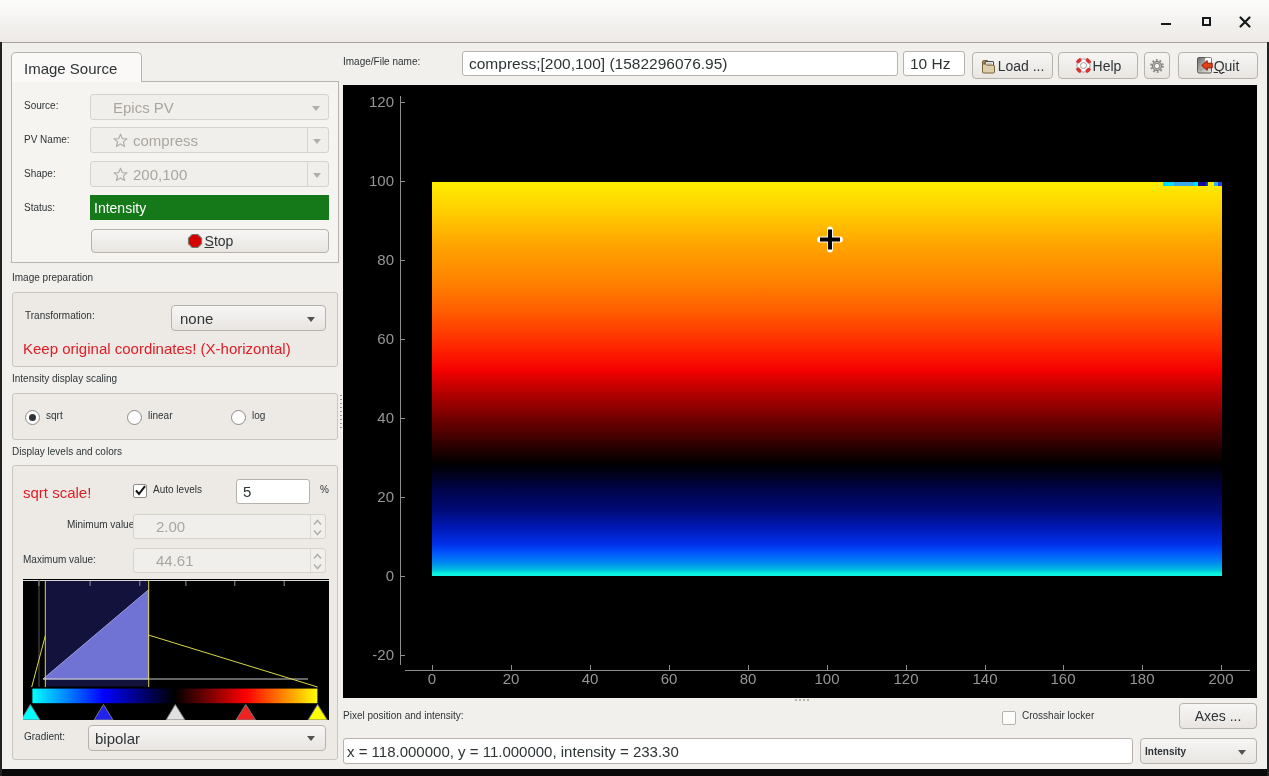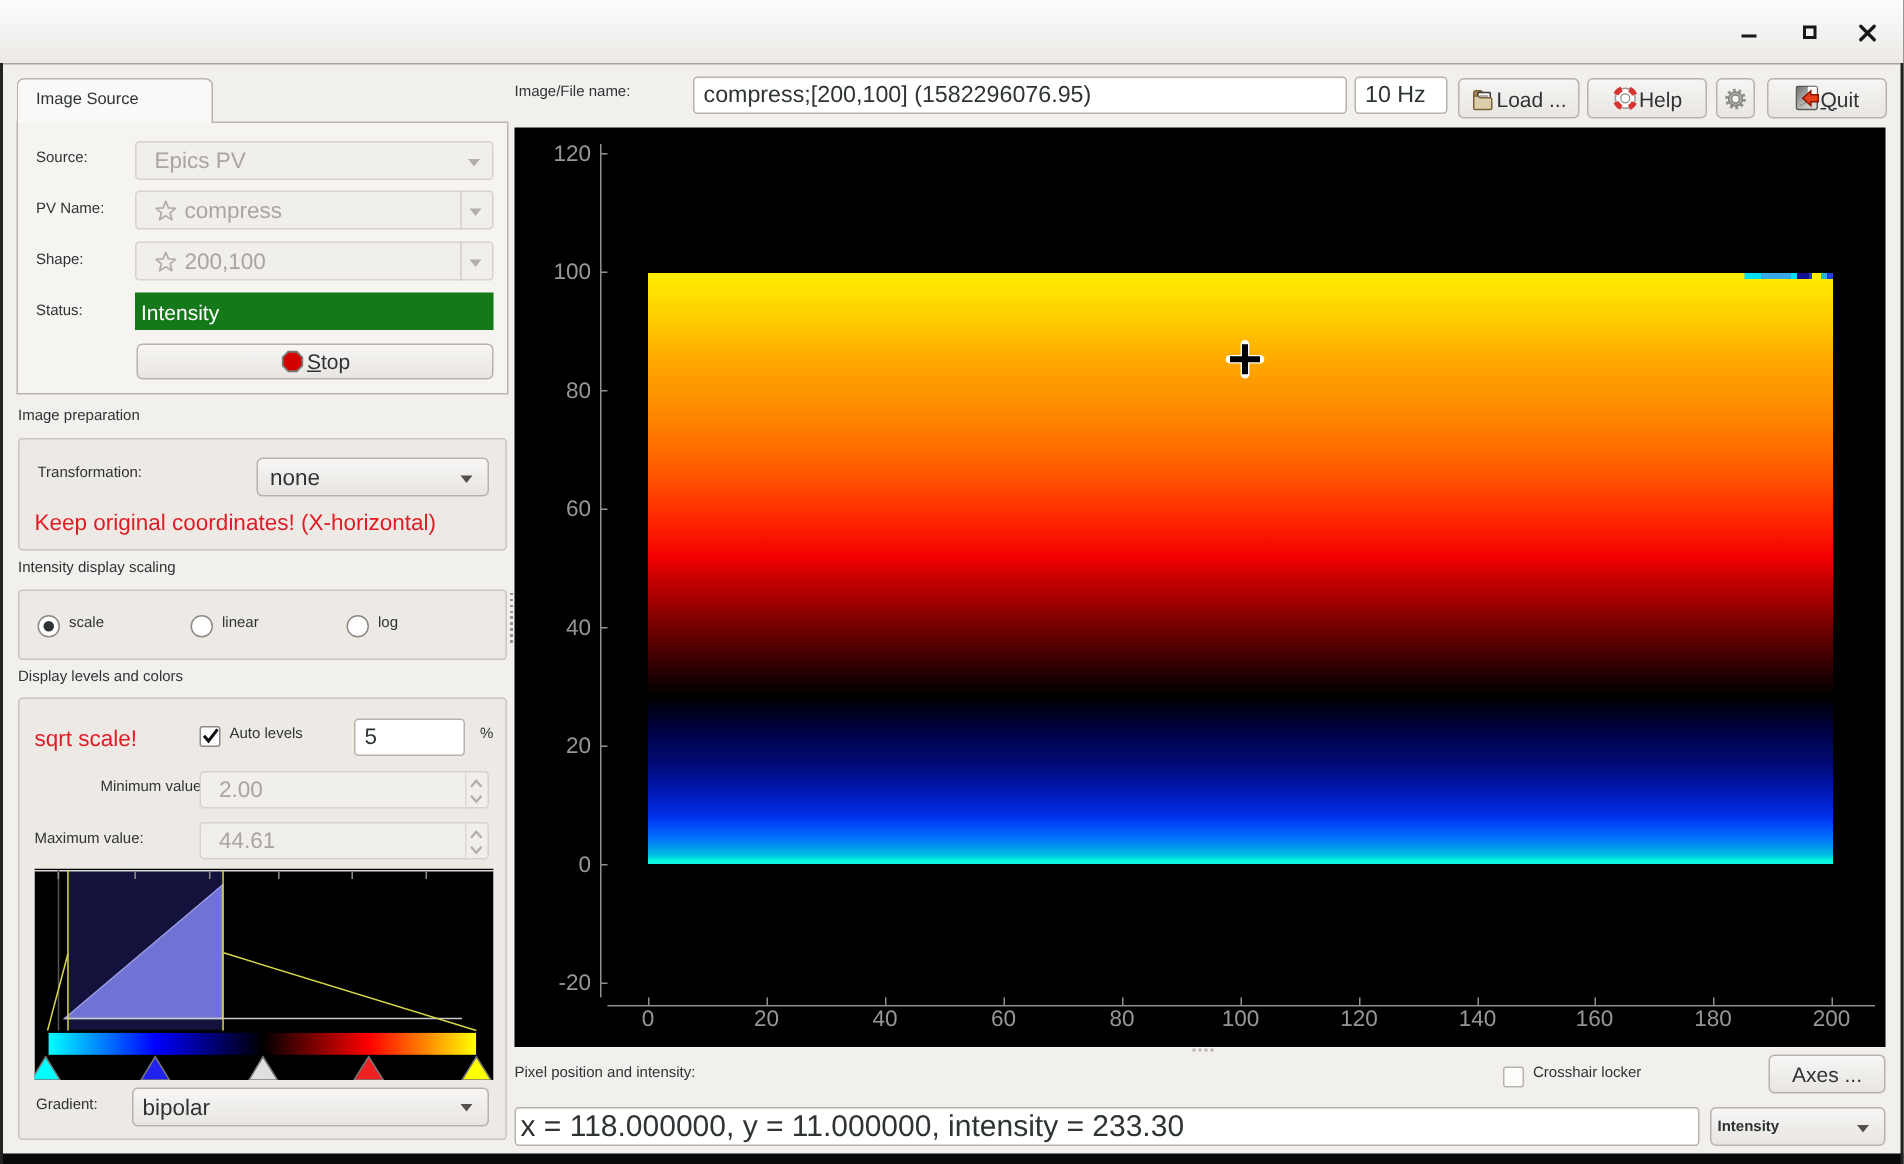--- a/index.html
+++ b/index.html
@@ -3,21 +3,21 @@
 <meta charset="utf-8">
 <style>
   html,body{margin:0;padding:0;}
   body{width:1269px;height:776px;background:#f2f0ed;font-family:"Liberation Sans",sans-serif;position:relative;overflow:hidden;color:#2e3436;}
   .abs{position:absolute;}
   .lbl{position:absolute;font-size:10px;color:#2e3436;white-space:nowrap;}
   .titlebar{position:absolute;left:0;top:0;width:1269px;height:42px;background:linear-gradient(#fcfcfb,#ece9e6);border-bottom:1px solid #a8a39d;}
   .title{position:absolute;left:0;right:0;top:13px;text-align:center;font-size:14px;font-weight:bold;color:#2e3436;}
   .btn{position:absolute;background:linear-gradient(#f7f6f5,#e8e5e1);border:1px solid #b7b2ab;border-radius:4px;font-size:14px;color:#2e3436;display:flex;align-items:center;justify-content:center;box-sizing:border-box;white-space:nowrap;}
   .field{position:absolute;background:#ffffff;border:1px solid #b7b2ab;border-radius:3px;font-size:14px;color:#2e3436;box-sizing:border-box;padding-left:6px;display:flex;align-items:center;white-space:nowrap;}
-  .dfield{position:absolute;background:#f1efec;border:1px solid #d6d2cc;border-radius:3px;font-size:15px;color:#aaa69f;box-sizing:border-box;padding-left:12px;display:flex;align-items:center;white-space:nowrap;}
+  .dfield{position:absolute;background:#f1efec;border:1px solid #d6d2cc;border-radius:3px;font-size:15px;color:#aaa69f;box-sizing:border-box;padding-left:22px;display:flex;align-items:center;white-space:nowrap;}
   .group{position:absolute;border:1px solid #c9c5bf;border-radius:3px;box-sizing:border-box;background:#edeae6;}
   .red{color:#e01b24;}
   .combo-arrow{width:0;height:0;border-left:4px solid transparent;border-right:4px solid transparent;border-top:5px solid #55524e;position:absolute;}
   .combo-arrow.dis{border-top-color:#b3afa8;}
 </style>
 </head>
 <body>
 
 <div class="titlebar">
 
@@ -74,21 +74,21 @@
     <path d="M8.2 0.8 h6 v8 l-6 1.2 z" fill="#ffffff"></path>
     <path d="M3 13.5 l4.5-2.5" stroke="#8a8a88" stroke-width="0.8" fill="none"></path>
     <path d="M4.8 8.5 L10.2 3.6 v2.6 h5 v4.6 h-5 v2.6 z" fill="#e4411c" stroke="#8c1500" stroke-width="1"></path>
   </svg>
   <span><span style="text-decoration:underline;">Q</span>uit</span>
 </div>
 
 <div class="abs" style="left:11px;top:81px;width:328px;height:182px;border:1px solid #b9b4ae;box-sizing:border-box;background:#f5f4f1;"></div>
 <div class="abs" style="left:11px;top:52px;width:131px;height:30px;border:1px solid #b9b4ae;border-bottom:none;border-radius:5px 5px 0 0;box-sizing:border-box;background:#faf9f8;"></div>
 <div class="abs" style="left:12px;top:80px;width:128px;height:2px;background:#faf9f8;"></div>
-<div class="lbl" style="left:24px;top:60px;font-size:11px;">Image Source</div>
+<div class="lbl" style="left:24px;top:60px;font-size:15px;">Image Source</div>
 
 <div class="lbl" style="left:24px;top:100px;">Source:</div>
 <div class="dfield" style="left:90px;top:94px;width:239px;height:26px;">Epics PV
   <div class="combo-arrow dis" style="right:8px;top:11px;"></div>
 </div>
 
 <div class="lbl" style="left:24px;top:134px;">PV Name:</div>
 <div class="dfield" style="left:90px;top:127px;width:218px;height:26px;border-radius:3px 0 0 3px;">
   <svg width="15" height="15" viewBox="0 0 15 15" style="margin-right:5px;">
     <path d="M7.5 1.2 l1.8 4.4 4.7 0.3 -3.6 3 1.2 4.6 -4.1-2.6 -4.1 2.6 1.2-4.6 -3.6-3 4.7-0.3 z" fill="none" stroke="#b3afa8" stroke-width="1.2" stroke-linejoin="round"></path>
@@ -126,21 +126,21 @@
 <div class="btn" style="left:171px;top:305px;width:155px;height:26px;justify-content:flex-start;padding-left:8px;font-size:15px;">none
   <div class="combo-arrow" style="right:10px;top:11px;"></div>
 </div>
 <div class="lbl red" style="left:23px;top:340px;font-size:15px;">Keep original coordinates! (X-horizontal)</div>
 
 <div class="lbl" style="left:12px;top:373px;">Intensity display scaling</div>
 <div class="group" style="left:12px;top:393px;width:326px;height:47px;"></div>
 
 <div class="abs" style="left:25px;top:410px;width:15px;height:15px;border-radius:50%;background:#ffffff;border:1px solid #8f8a84;box-sizing:border-box;"></div>
 <div class="abs" style="left:29px;top:414px;width:7px;height:7px;border-radius:50%;background:#2e3436;"></div>
-<div class="lbl" style="left:46px;top:410px;">scale</div>
+<div class="lbl" style="left:46px;top:410px;">sqrt</div>
 
 <div class="abs" style="left:127px;top:410px;width:15px;height:15px;border-radius:50%;background:#ffffff;border:1px solid #8f8a84;box-sizing:border-box;"></div>
 <div class="lbl" style="left:148px;top:410px;">linear</div>
 
 <div class="abs" style="left:231px;top:410px;width:15px;height:15px;border-radius:50%;background:#ffffff;border:1px solid #8f8a84;box-sizing:border-box;"></div>
 <div class="lbl" style="left:252px;top:410px;">log</div>
 
 <div class="lbl" style="left:12px;top:446px;">Display levels and colors</div>
 <div class="group" style="left:12px;top:465px;width:326px;height:295px;"></div>
 
@@ -326,20 +326,20 @@
   <div style="width:2px;height:2px;background:#b7b2ab;"></div>
     <div style="width:2px;height:2px;background:#b7b2ab;"></div>
     <div style="width:2px;height:2px;background:#b7b2ab;"></div>
     <div style="width:2px;height:2px;background:#b7b2ab;"></div>
 </div>
 <div class="lbl" style="left:343px;top:710px;text-align:center;">Pixel position and intensity:</div>
 <div class="abs" style="left:1002px;top:711px;width:14px;height:14px;background:#fdfdfc;border:1px solid #b7b2ab;box-sizing:border-box;border-radius:2px;"></div>
 <div class="lbl" style="left:1022px;top:710px;">Crosshair locker</div>
 <div class="btn" style="left:1179px;top:703px;width:78px;height:26px;">Axes ...</div>
 
-<div class="field" style="left:343px;top:738px;width:790px;height:26px;font-size:20px;padding-left:3px;">x = 118.000000, y = 11.000000, intensity = 233.30</div>
+<div class="field" style="left:343px;top:738px;width:790px;height:26px;font-size:15px;padding-left:3px;">x = 118.000000, y = 11.000000, intensity = 233.30</div>
 <div class="btn" style="left:1140px;top:738px;width:117px;height:26px;justify-content:flex-start;padding-left:4px;font-weight:bold;font-size:10px;">Intensity
   <div class="combo-arrow" style="right:10px;top:11px;"></div>
 </div>
 
 <div class="abs" style="left:0px;top:769px;width:1269px;height:7px;background:#090909;"></div>
 <div class="abs" style="left:0px;top:42px;width:2px;height:734px;background:#222220;"></div>
 <div class="abs" style="left:1267px;top:42px;width:2px;height:734px;background:#222220;"></div>
 
 </body></html>

